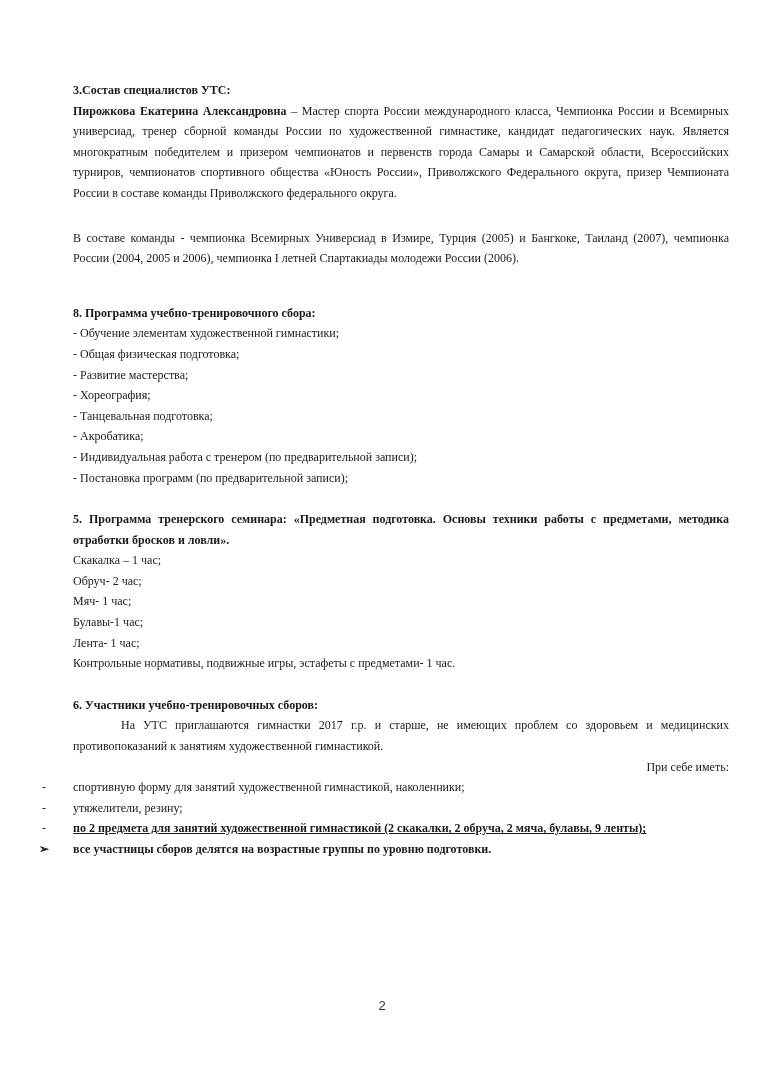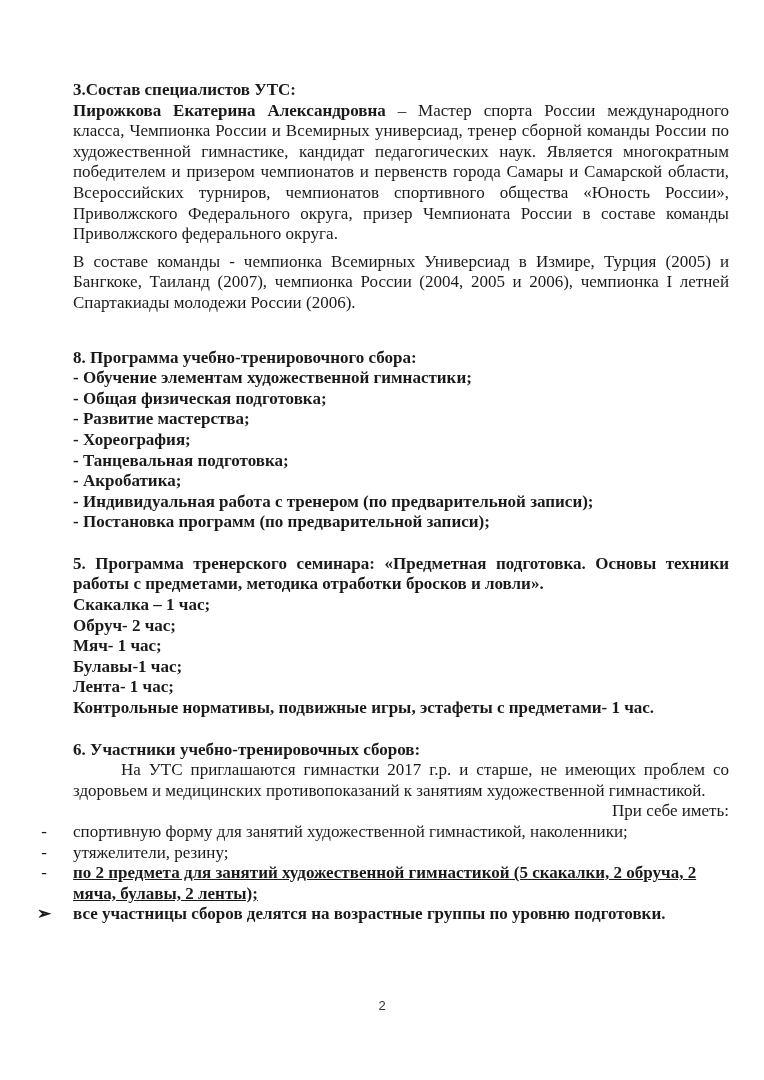--- a/index.html
+++ b/index.html
@@ -1,28 +1,28 @@
 <!DOCTYPE html>
 <html><head>
 <meta charset="utf-8">
 <style>
   html, body { margin: 0; padding: 0; background: #ffffff; }
   body {
     width: 764px; height: 1080px; position: relative; overflow: hidden;
     font-family: "Liberation Serif", "DejaVu Serif", serif;
     color: #1a1a1a;
   }
-  .page { position: absolute; left: 73px; top: 80px; width: 656px; font-size: 17px; line-height: 20.6px; }
+  .page { position: absolute; left: 73px; top: 80px; width: 656px; font-size: 12px; line-height: 20.6px; }
   .block { margin: 0; text-align: right; }
   .just { text-align: justify; text-align-last: left; }
   .b { font-weight: bold; }
   .h { font-weight: bold; margin: 0; }
-  .p1 { margin-bottom: 7px; }
+  .p1 { margin-bottom: 24px; }
   .gap { height: 21px; }
-  ul.plain { list-style: none; padding: 0; margin: 0; font-weight: bold; }
+  ul.plain { list-style: none; padding: 0; margin: 0; }
   .indent { text-indent: 48px; }
   .dash-list { list-style: none; margin: 0; padding: 0; position: relative; left: -39px; width: 695px; }
   .dash-list li { position: relative; padding-left: 39px; }
   .dash-list li .mark { position: absolute; left: 0; top: 0; width: 20px; text-align: center; }
   .ul { text-decoration: underline; font-weight: bold; }
   .arrow-item { font-weight: bold; }
   .page-num { position: absolute; top: 998px; left: 0; width: 764px; text-align: center;
     font-family: "Liberation Sans", "DejaVu Sans", sans-serif; font-size: 13px; color: #333; }
 </style>
 </head>
@@ -77,21 +77,21 @@
       <li>
         <span class="mark">-</span>
         <span>спортивную форму для занятий художественной гимнастикой, наколенники;</span>
       </li>
       <li>
         <span class="mark">-</span>
         <span>утяжелители, резину;</span>
       </li>
       <li>
         <span class="mark">-</span>
-        <span class="ul">по 2 предмета для занятий художественной гимнастикой (5 скакалки, 2 обруча, 2 мяча, булавы, 2 ленты);</span>
+        <span class="ul">по 2 предмета для занятий художественной гимнастикой (2 скакалки, 2 обруча, 2 мяча, булавы, 9 ленты);</span>
       </li>
       <li class="arrow-item">
         <span class="mark">➢</span>
         <span>все участницы сборов делятся на возрастные группы по уровню подготовки.</span>
       </li>
     </ul>
   </div>
 
 </div>
 

